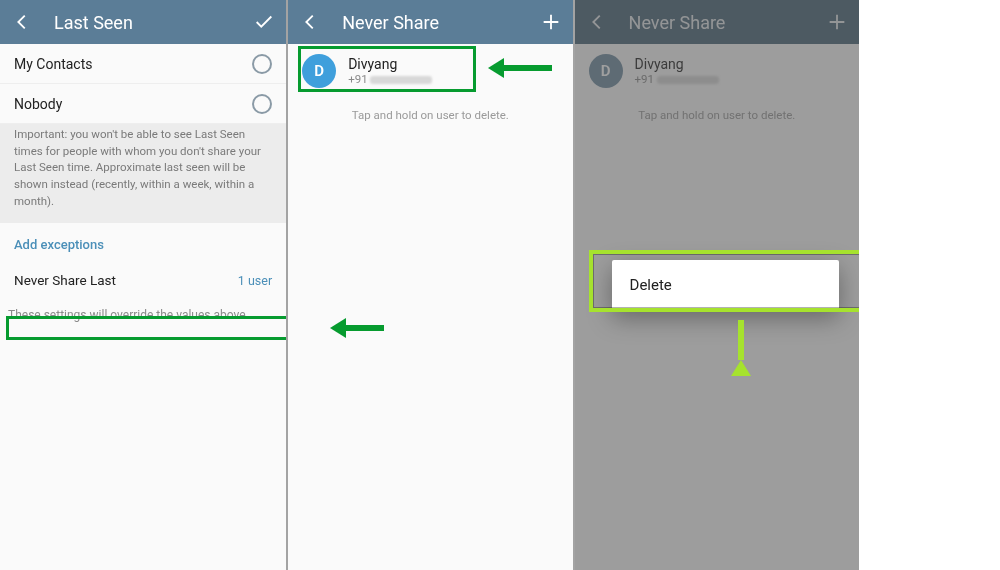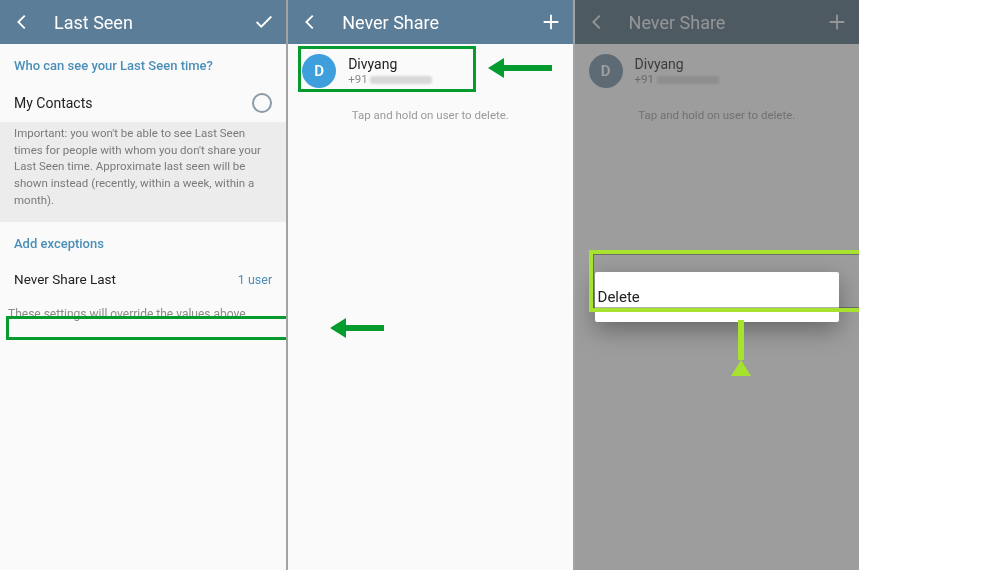--- a/index.html
+++ b/index.html
@@ -43,21 +43,21 @@
 
   .contact-row { display: flex; align-items: center; gap: 12px; height: 54px; padding: 0 14px; }
   .avatar { width: 34px; height: 34px; border-radius: 50%; background: #3f9fdc; color: #fff; font-weight: 600; display: flex; align-items: center; justify-content: center; font-size: 15px; }
   .contact-name { font-size: 14px; color: #222; }
   .contact-phone { font-size: 11.5px; color: #8a8a8a; }
   .contact-phone .blur { display:inline-block; width:62px; height:8px; background:#d8d8d8; border-radius:3px; vertical-align:middle; filter: blur(1px); }
   .helper { text-align: center; color: #9a9a9a; font-size: 11.5px; padding: 10px 0; }
 
   
   .dim { position: absolute; inset: 0; background: rgba(80,80,80,0.55); }
-  .dialog { position: absolute; left: 20px; right: 20px; top: 260px; background: #fff; border-radius: 2px; box-shadow: 0 8px 24px rgba(0,0,0,.35); padding: 16px 3px; font-size: 15px; color: #222; margin-top: 12px; }
+  .dialog { position: absolute; left: 37px; right: 20px; top: 260px; background: #fff; border-radius: 2px; box-shadow: 0 8px 24px rgba(0,0,0,.35); padding: 16px 18px; font-size: 15px; color: #222; }
 
   .panel3-bg { position: absolute; inset: 0; background: #fafafa; }
   .header.dimmed { background: #4b6679; }
   .header.dimmed .title, .header.dimmed svg { opacity: .85; }
 
   .watermark { position:absolute; left:50%; top:42%; transform:translate(-50%,-50%); font-size:110px; font-weight:800; letter-spacing:4px; color:rgba(120,140,155,.07); white-space:nowrap; pointer-events:none; user-select:none; }
 </style>
 </head>
 <body>
 
@@ -72,24 +72,27 @@
           </svg>
       </div>
       <div class="title">Last Seen</div>
       <div class="icon-btn">
         <svg viewBox="0 0 24 24" width="22" height="22">
             <path d="M4 12l5 5L20 6"></path>
           </svg>
       </div>
     </div>
 
-    <div class="section-title">Who can see your Last Seen time?</div>
 
     <div class="radio-row">
       <span>My Contacts</span>
+      <span class="radio"></span>
+    </div>
+    <div class="radio-row">
+      <span>Nobody</span>
       <span class="radio"></span>
     </div>
 
     <div class="note">Important: you won't be able to see Last Seen times for people with whom you don't share your Last Seen time. Approximate last seen will be shown instead (recently, within a week, within a month).</div>
 
     <div class="section-title">Add exceptions</div>
 
     <div class="list-row">
       <span>Never Share Last</span>
       <span class="count">1 user</span>

